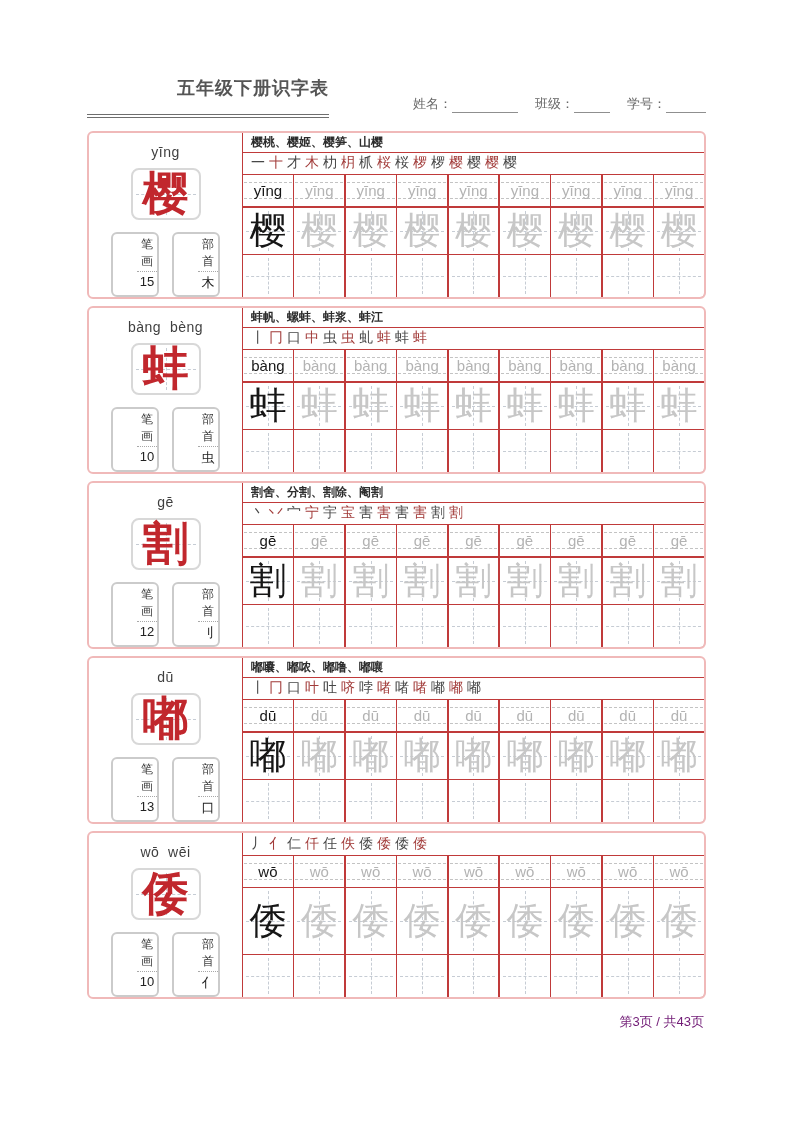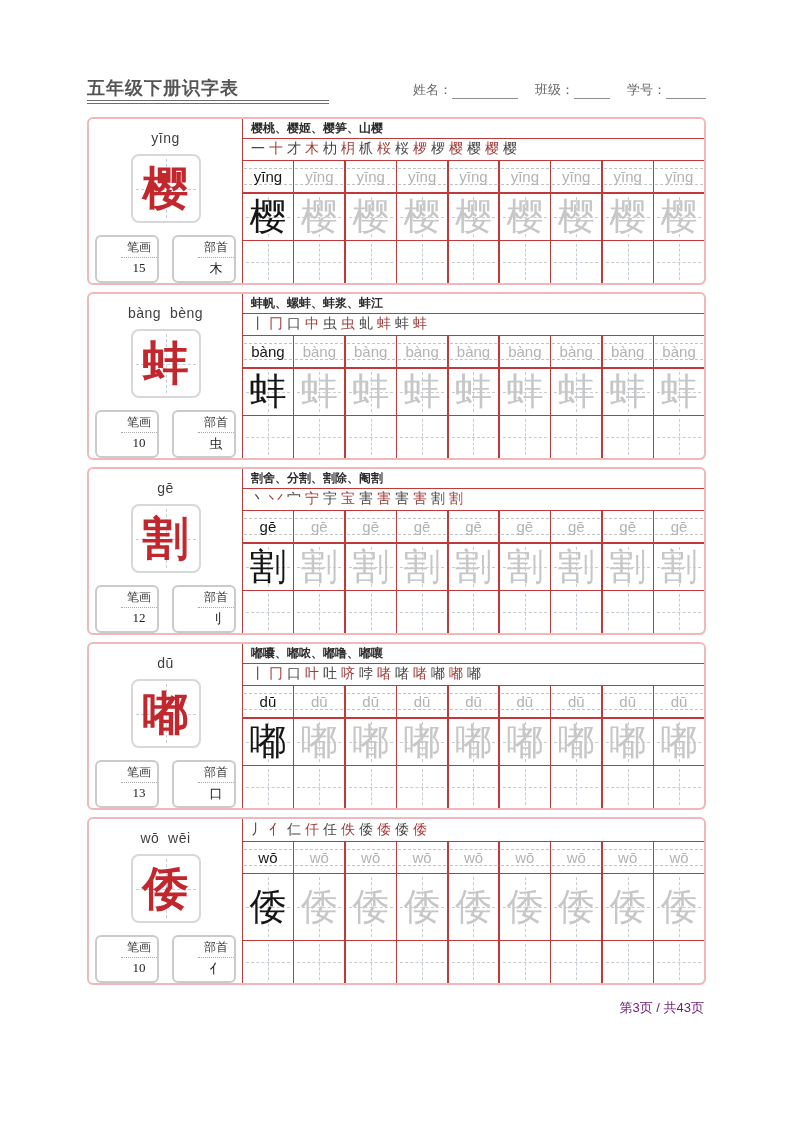--- a/index.html
+++ b/index.html
@@ -15,22 +15,22 @@
   body{
     width:793px;height:1122px;overflow:hidden;
     font-family:"Liberation Sans","DejaVu Sans",sans-serif;
     color:#333;
   }
   .sheet{padding:76px 87px 0 87px;}
 
   
   .hdr{display:flex;align-items:flex-end;}
   .title-block{
-    width:242px;text-align:left;
-    border-bottom:4px double #6e6e6e;padding-bottom:0;
+    width:242px;text-align:right;
+    border-bottom:4px double #6e6e6e;padding-bottom:14px;
   }
   .title-block h1{
     font-size:18px;font-weight:bold;color:#555;letter-spacing:1px;
     display:inline-block;
   }
   .hdr-fields{margin-left:auto;display:flex;align-items:flex-end;gap:17px;padding-bottom:5px;}
   .fld{font-size:13px;color:#666;white-space:nowrap;}
   .blank{display:inline-block;border-bottom:1px solid #8f8f8f;height:13px;vertical-align:bottom;}
   .blank.w-name{width:66px;}
   .blank.w-class{width:36px;}
@@ -54,24 +54,24 @@
     display:flex;align-items:center;justify-content:center;
   }
   .cross::before{content:"";position:absolute;top:3px;bottom:3px;left:50%;border-left:1px dashed var(--guide);}
   .cross::after{content:"";position:absolute;left:3px;right:3px;top:50%;border-top:1px dashed var(--guide);}
   .big-char{
     position:relative;z-index:1;font-size:46px;line-height:1;color:var(--char-red);
     font-family:"Liberation Serif","DejaVu Serif",serif;font-weight:bold;
   }
   .meta-row{display:flex;gap:13px;margin-top:12px;}
   .meta-box{
-    width:64px;border:2px solid #cbcbcb;border-radius:6px;text-align:center;background:#fff;padding-left:24px;
+    width:48px;border:2px solid #cbcbcb;border-radius:6px;text-align:center;background:#fff;padding-left:24px;
   }
   .meta-label{font-size:12px;color:#3a3a3a;padding:2px 0 1px;border-bottom:1px dotted #a8a8a8;}
-  .meta-value{font-size:13px;color:#222;padding:2px 0 3px;font-family:Liberation Serif, serif;}
+  .meta-value{font-size:13px;color:#222;padding:2px 0 3px;font-family:Liberation Sans, sans-serif;}
 
   .card-right{
     flex:1;border-left:1.5px solid var(--grid-red);
     display:flex;flex-direction:column;min-width:0;
   }
   .words-row{
     height:19.5px;flex:0 0 19.5px;border-bottom:1.5px solid var(--grid-red);
     font-size:12px;font-weight:bold;color:#2c2c2c;
     line-height:19px;padding-left:8px;overflow:hidden;white-space:nowrap;
   }

